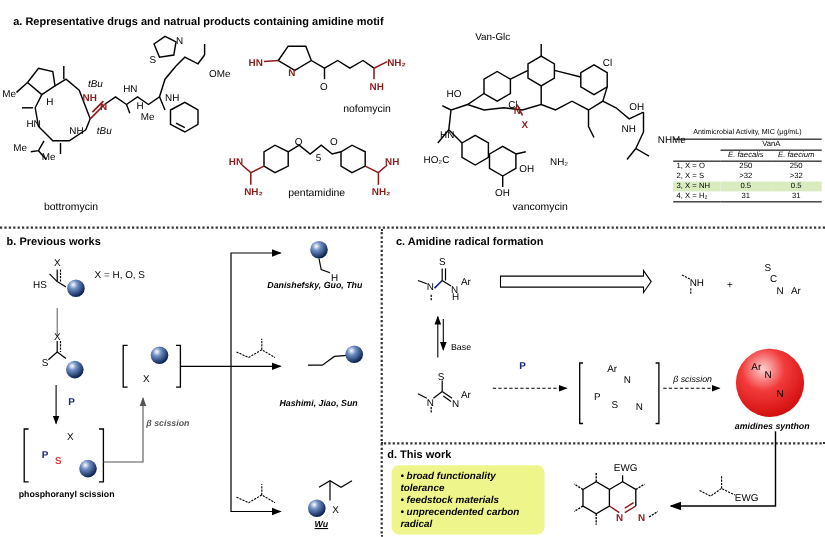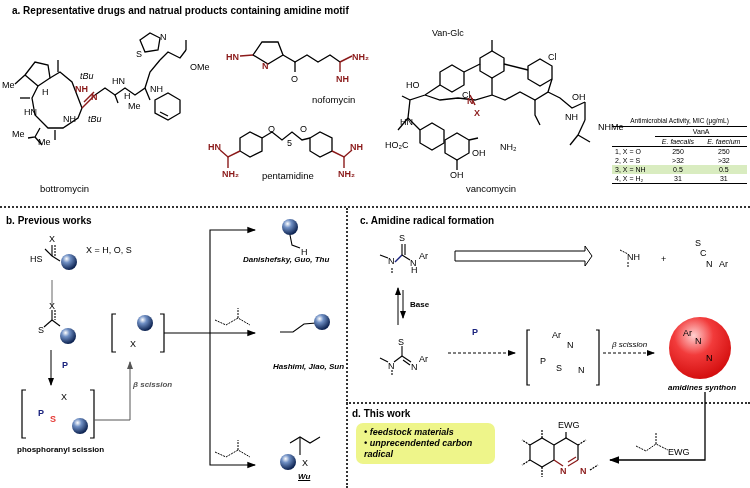--- a/index.html
+++ b/index.html
@@ -36,21 +36,21 @@
     </radialGradient>
     <marker id="arr" markerWidth="8" markerHeight="8" refX="7" refY="4" orient="auto">
       <path d="M0,1 L8,4 L0,7 Z" fill="#000"></path>
     </marker>
     <marker id="arrg" markerWidth="8" markerHeight="8" refX="7" refY="4" orient="auto">
       <path d="M0,1 L8,4 L0,7 Z" fill="#555"></path>
     </marker>
   </defs>
 </svg>
 
-<div class="sec-title" style="left:12px;top:5px;">a. Representative drugs and natrual products containing amidine motif</div>
+<div class="sec-title" style="left:12px;top:15px;">a. Representative drugs and natrual products containing amidine motif</div>
 
 <svg class="chem" width="750" height="488">
   <g stroke="#000" stroke-width="1.3" fill="none">
 
     <polyline points="25,75 35,62 48,65 50,78 38,86"></polyline>
     <line x1="25" y1="75" x2="38" y2="86"></line>
 
     <polyline points="50,78 60,72 72,82 82,108"></polyline>
     <polyline points="38,86 32,98 35,115 48,128 63,128 78,118 82,108"></polyline>
     <line x1="15" y1="84" x2="25" y2="75"></line>
@@ -295,22 +295,22 @@
   <g stroke="#000" stroke-width="1.1" fill="none">
     <polyline points="290,443 300,437 310,443 320,437"></polyline>
     <line x1="300" y1="437" x2="300" y2="455"></line>
   </g>
   <circle cx="288" cy="462" r="8" fill="url(#blueBall)"></circle>
   <text x="302" y="466" font-size="7">X</text>
 </svg>
 <div class="lbl bold" style="left:17px;top:445px;font-size:8px;">phosphoranyl scission</div>
 <div class="lbl ital" style="left:133px;top:380px;font-size:8px;color:#555;font-weight:bold;">β scission</div>
 <div class="lbl ital bold" style="left:243px;top:255px;font-size:8px;">Danishefsky, Guo, Thu</div>
-<div class="lbl ital bold" style="left:249px;top:362px;font-size:8px;padding-left:24px;">Hashimi, Jiao, Sun</div>
-<div class="lbl ital bold" style="left:298px;top:472px;font-size:8px;text-decoration:underline;">Wu</div>
+<div class="lbl ital bold" style="left:230px;top:362px;font-size:8px;padding-left:24px;">Hashimi, Jiao, Sun</div>
+<div class="lbl ital bold" style="left:286px;top:472px;font-size:8px;text-decoration:underline;">Wu</div>
 
 <div class="sec-title" style="left:360px;top:215px;">c. Amidine radical formation</div>
 <svg class="chem" width="750" height="488">
 
   <g stroke="#000" stroke-width="1.1" fill="none">
     <line x1="380" y1="255" x2="388" y2="258"></line>
     <line x1="395" y1="262" x2="402" y2="255" stroke="#1a237e" stroke-width="1.5"></line>
     <line x1="402" y1="255" x2="410" y2="260"></line>
     <line x1="402" y1="244" x2="402" y2="255"></line>
       <line x1="405" y1="244" x2="405" y2="255"></line>
@@ -364,26 +364,27 @@
   <text x="578" y="373" font-size="8">N</text>
   <line x1="603" y1="353" x2="654" y2="353" stroke="#000" stroke-width="1" stroke-dasharray="3,2" marker-end="url(#arr)"></line>
 
   <circle cx="700" cy="348" r="31" fill="url(#redBall)"></circle>
   <text x="683" y="336" font-size="8">Ar</text>
   <text x="695" y="344" font-size="8">N</text>
   <text x="706" y="361" font-size="8">N</text>
 
   <polyline points="705,392 705,460 610,460" fill="none" stroke="#000" stroke-width="1.3" marker-end="url(#arr)"></polyline>
 </svg>
-<div class="lbl" style="left:410px;top:300px;font-size:8px;font-weight:bold;">Base</div>
+<div class="lbl" style="left:410px;top:311px;font-size:8px;font-weight:normal;">Base</div>
 <div class="lbl ital" style="left:612px;top:340px;font-size:8px;">β scission</div>
 <div class="lbl ital bold" style="left:668px;top:383px;font-size:8px;">amidines synthon</div>
 
 <div class="sec-title" style="left:352px;top:408px;">d. This work</div>
 <div class="yellow-box" style="left:356px;top:423px;width:123px;">
+  <div>• broad functionality tolerance</div>
   <div>• feedstock materials</div>
   <div>• unprecendented carbon radical</div>
 </div>
 <svg class="chem" width="750" height="488">
   <g stroke="#000" stroke-width="1.2" fill="none">
     <polygon points="530,445 542,438 554,445 554,460 542,467 530,460"></polygon>
     <polyline points="554,445 566,438 578,445 578,460"></polyline>
     <line x1="542" y1="438" x2="542" y2="430" stroke-dasharray="2,1"></line>
     <line x1="530" y1="445" x2="522" y2="440" stroke-dasharray="2,1"></line>
     <line x1="530" y1="460" x2="522" y2="465" stroke-dasharray="2,1"></line>

